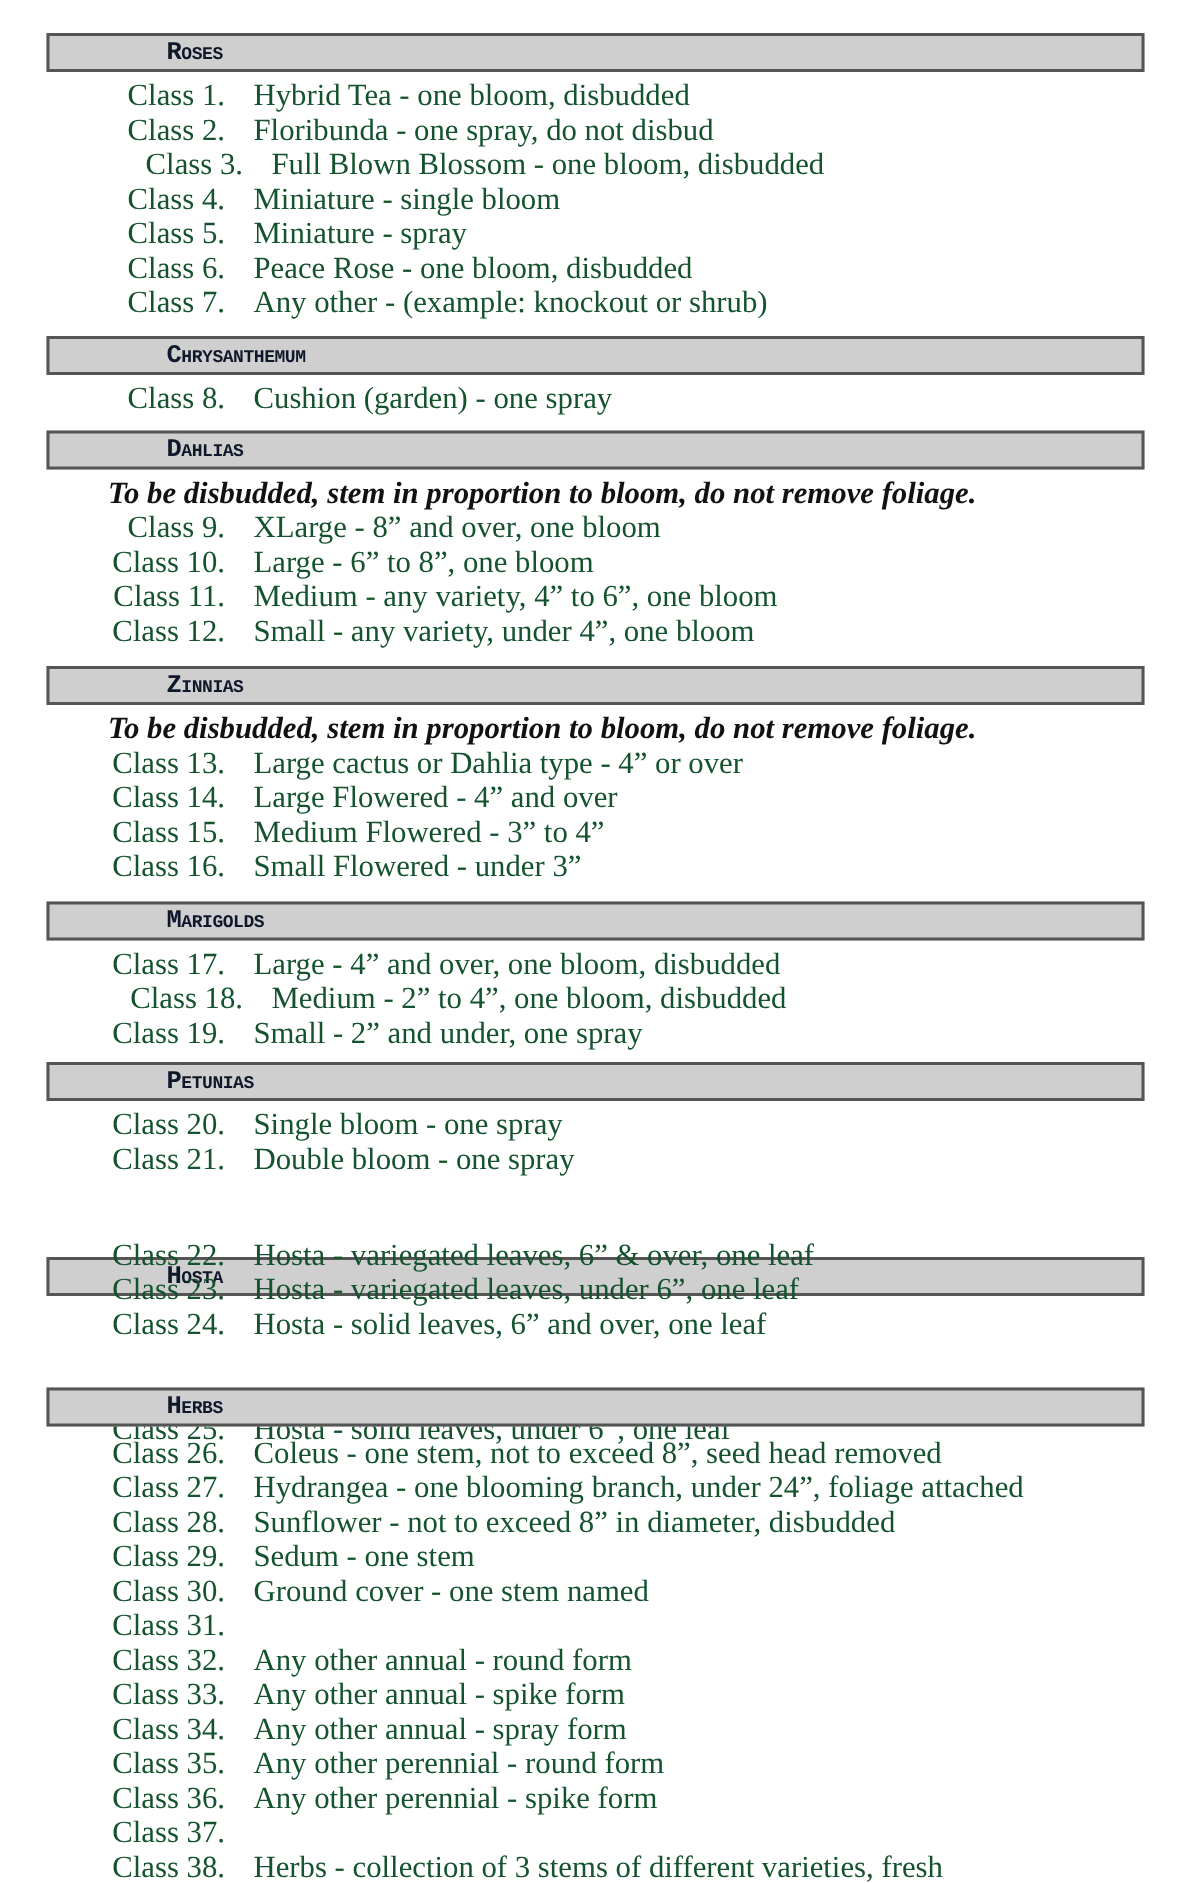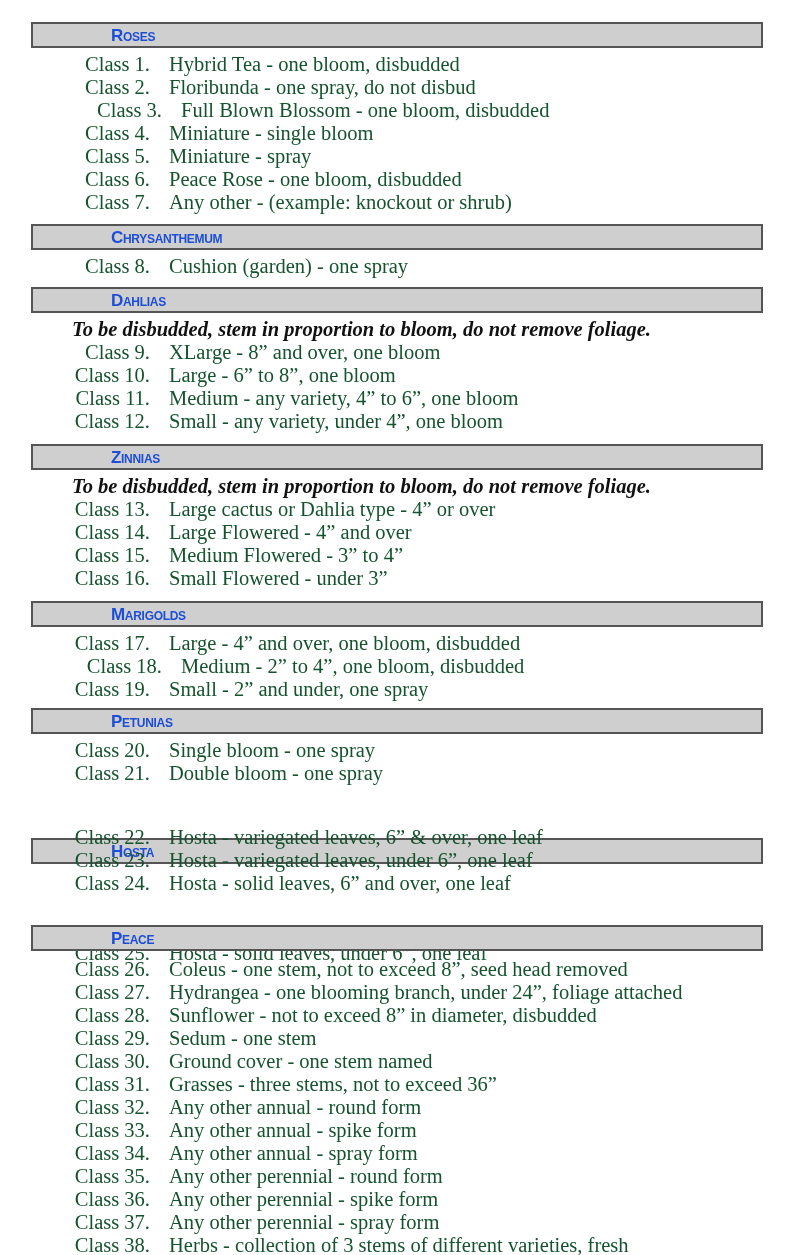--- a/index.html
+++ b/index.html
@@ -4,22 +4,22 @@
   <style>
     html, body { margin: 0; padding: 0; background: #ffffff; }
     body { width: 798px; height: 1255px; position: relative; overflow: hidden; }
     .page { position: absolute; left: 0; top: 0; width: 798px; }
     .section-header {
       position: absolute; left: 31px; width: 732px; height: 26px;
       background: #cfcfcf; border: 2px solid #555; box-sizing: border-box;
     }
     .section-title {
       position: absolute; left: 78px; top: 2px;
-      font-family: Liberation Sans, sans-serif; font-weight: bold;
-      font-size: 17px; color: #1d4ed8; font-variant: small-caps; letter-spacing: -0.3px;
+      font-family: Liberation Mono, monospace; font-weight: bold;
+      font-size: 17px; color: #0f172a; font-variant: small-caps; letter-spacing: -0.3px;
     }
     .row {
       position: absolute; height: 23px;
       font-family: "Liberation Serif", serif; font-size: 20.5px; color: #14532d;
       white-space: nowrap; line-height: 23px;
     }
     .num { position: absolute; left: 0; width: 150px; text-align: right; }
     .desc { position: absolute; left: 169px; }
     .note {
       position: absolute; left: 72px;
@@ -148,21 +148,21 @@
     </div>
     <div class="row" style="top: 872px; left: 0px; width: 798px;">
       <span class="num">Class 24.</span>
       <span class="desc">Hosta - solid leaves, 6” and over, one leaf</span>
     </div>
     <div class="row" style="top: 895px; left: 0px; width: 798px; margin-top: 47px;">
       <span class="num">Class 25.</span>
       <span class="desc">Hosta - solid leaves, under 6”, one leaf</span>
     </div>
     <div class="section-header" style="top: 925px;">
-      <span class="section-title">Peace</span>
+      <span class="section-title">Herbs</span>
     </div>
     <div class="row" style="top: 958px; left: 0px; width: 798px;">
       <span class="num">Class 26.</span>
       <span class="desc">Coleus - one stem, not to exceed 8”, seed head removed</span>
     </div>
     <div class="row" style="top: 981px; left: 0px; width: 798px;">
       <span class="num">Class 27.</span>
       <span class="desc">Hydrangea - one blooming branch, under 24”, foliage attached</span>
     </div>
     <div class="row" style="top: 1004px; left: 0px; width: 798px;">
@@ -172,21 +172,20 @@
     <div class="row" style="top: 1027px; left: 0px; width: 798px;">
       <span class="num">Class 29.</span>
       <span class="desc">Sedum - one stem</span>
     </div>
     <div class="row" style="top: 1050px; left: 0px; width: 798px;">
       <span class="num">Class 30.</span>
       <span class="desc">Ground cover - one stem named</span>
     </div>
     <div class="row" style="top: 1073px; left: 0px; width: 666px;">
       <span class="num">Class 31.</span>
-      <span class="desc">Grasses - three stems, not to exceed 36”</span>
     </div>
     <div class="row" style="top: 1096px; left: 0px; width: 798px;">
       <span class="num">Class 32.</span>
       <span class="desc">Any other annual - round form</span>
     </div>
     <div class="row" style="top: 1119px; left: 0px; width: 798px;">
       <span class="num">Class 33.</span>
       <span class="desc">Any other annual - spike form</span>
     </div>
     <div class="row" style="top: 1142px; left: 0px; width: 798px;">
@@ -196,19 +195,18 @@
     <div class="row" style="top: 1165px; left: 0px; width: 798px;">
       <span class="num">Class 35.</span>
       <span class="desc">Any other perennial - round form</span>
     </div>
     <div class="row" style="top: 1188px; left: 0px; width: 798px;">
       <span class="num">Class 36.</span>
       <span class="desc">Any other perennial - spike form</span>
     </div>
     <div class="row" style="top: 1211px; left: 0px; width: 798px;">
       <span class="num">Class 37.</span>
-      <span class="desc">Any other perennial - spray form</span>
     </div>
     <div class="row" style="top: 1234px; left: 0px; width: 798px;">
       <span class="num">Class 38.</span>
       <span class="desc">Herbs - collection of 3 stems of different varieties, fresh</span>
     </div>
   </div>
 
 </body></html>

